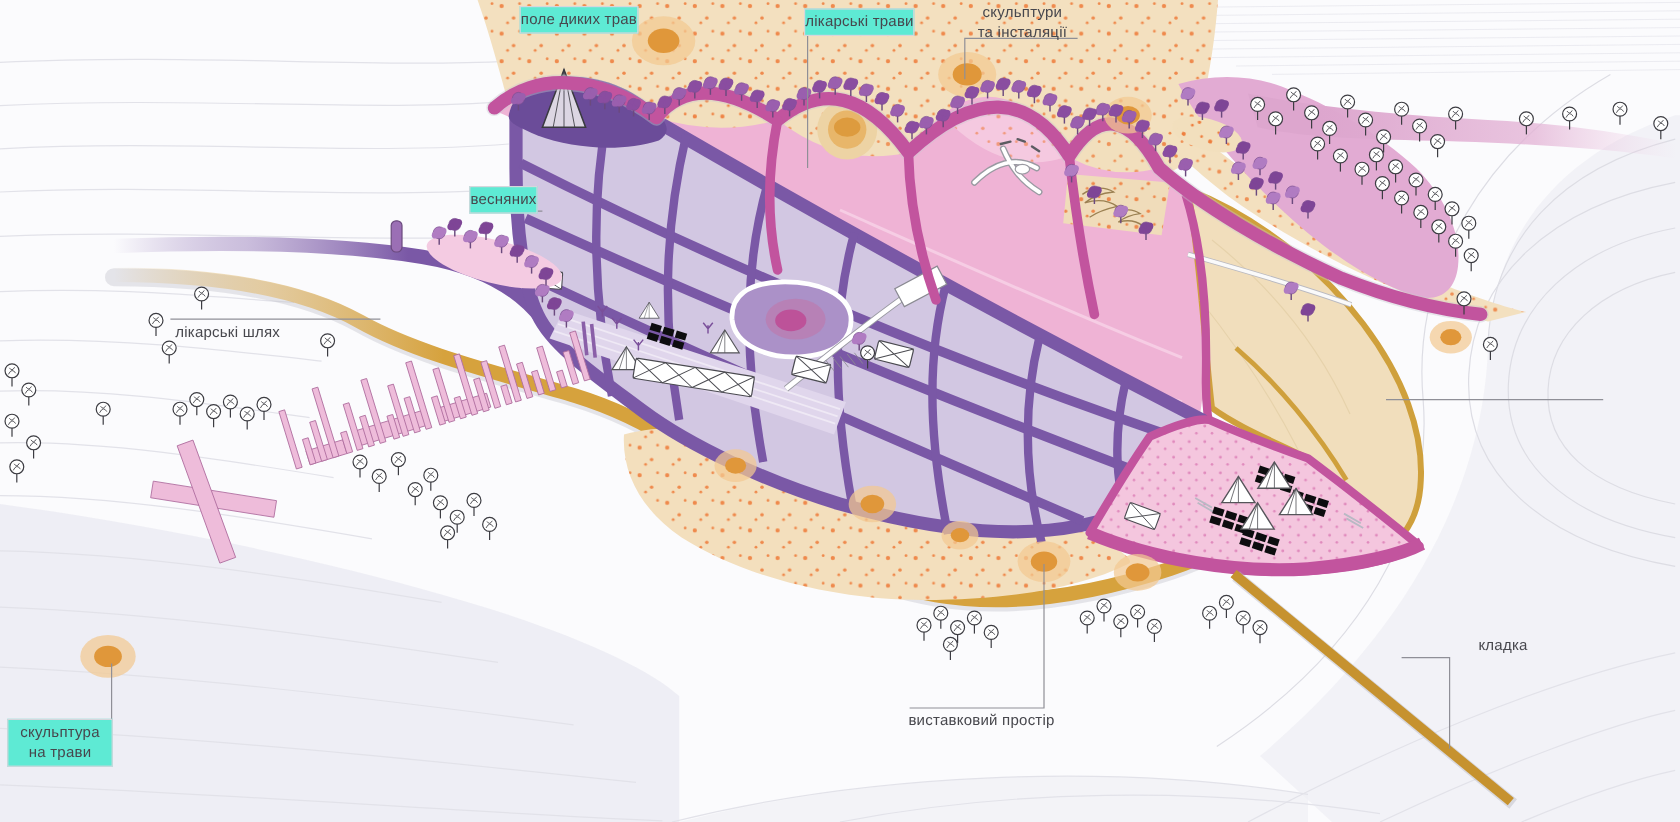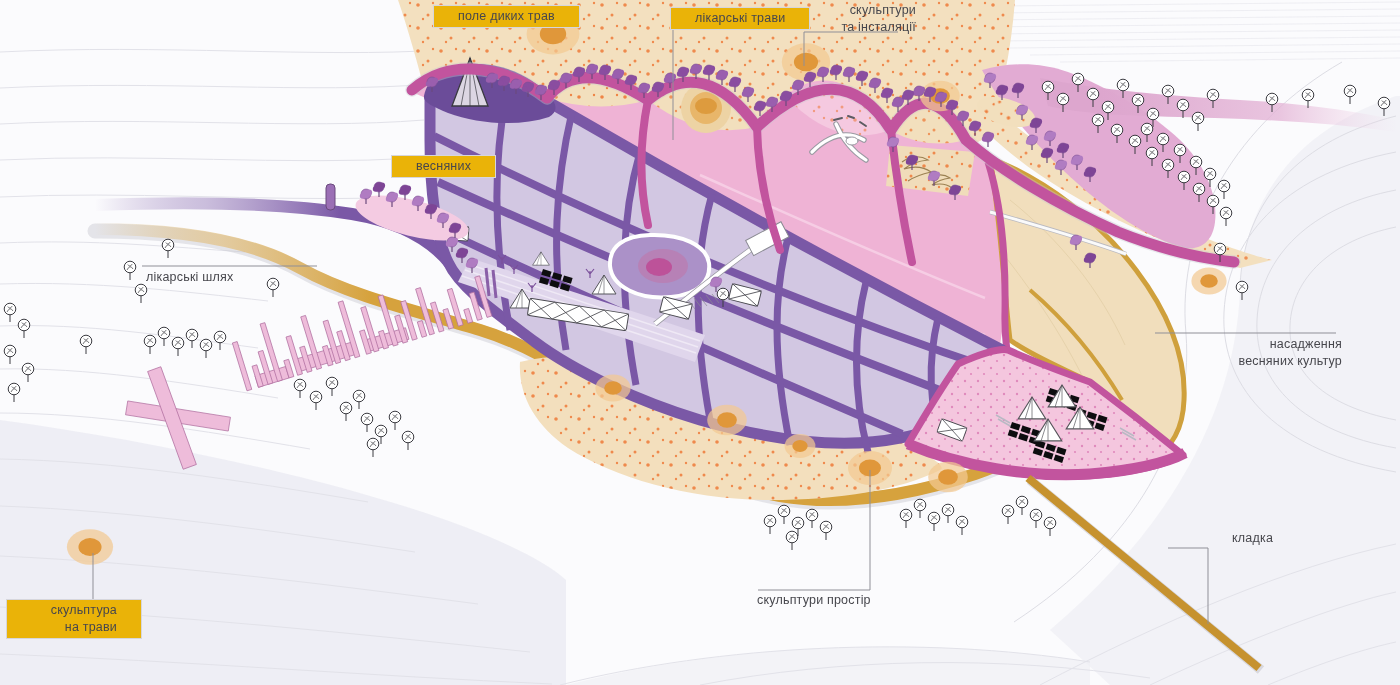--- a/index.html
+++ b/index.html
@@ -1,22 +1,22 @@
 <!DOCTYPE html>
 <html><head>
 <meta charset="utf-8">
 <style>
   html,body{margin:0;padding:0;background:#fbfbfd;}
   #stage{position:relative;width:1400px;height:685px;overflow:hidden;
          font-family:"Liberation Sans",sans-serif;background:#fbfbfd;}
   #plan{position:absolute;left:0;top:0;}
   .lbl{position:absolute;font-size:12.5px;line-height:1.35;color:#47474d;
        white-space:pre-line;letter-spacing:.2px;}
-  .box{background:#eab308;padding:2px 24px;border:1px solid #d6d6dc;}
-  .center{text-align:right;}
+  .box{background:#5eead4;padding:2px 0;border:1px solid #d6d6dc;}
+  .center{text-align:center;}
 </style>
 </head>
 <body>
 
 <div id="stage">
 
 <svg id="plan" width="1400" height="685" viewBox="0 0 1400 685" xmlns="http://www.w3.org/2000/svg">
   <defs>
     <linearGradient id="gpu" gradientUnits="userSpaceOnUse" x1="95" y1="0" x2="340" y2="0">
       <stop offset="0" stop-color="#7a58a6" stop-opacity="0"></stop>
@@ -518,23 +518,21 @@
 
 <div class="lbl box" style="left:670px;top:7px">лікарські трави</div>
 
 <div class="lbl center" style="left:788px;top:2px;width:128px">скульптури
 та інсталяції</div>
 
 <div class="lbl box" style="left:391px;top:155px">весняних</div>
 
 <div class="lbl" style="left:146px;top:269px">лікарські шлях</div>
 
-<div class="lbl center" style="left:1222px;top:336px;width:120px">насадження
-весняних культур</div>
-
-<div class="lbl" style="left:757px;top:592px">скульптури простір</div>
+
+<div class="lbl" style="left:757px;top:592px">виставковий простір</div>
 
 <div class="lbl" style="left:1232px;top:530px">кладка</div>
 
 <div class="lbl box center" style="left:6px;top:599px;width:86px">скульптура
 на трави</div>
 
 </div>
 
 </body></html>

